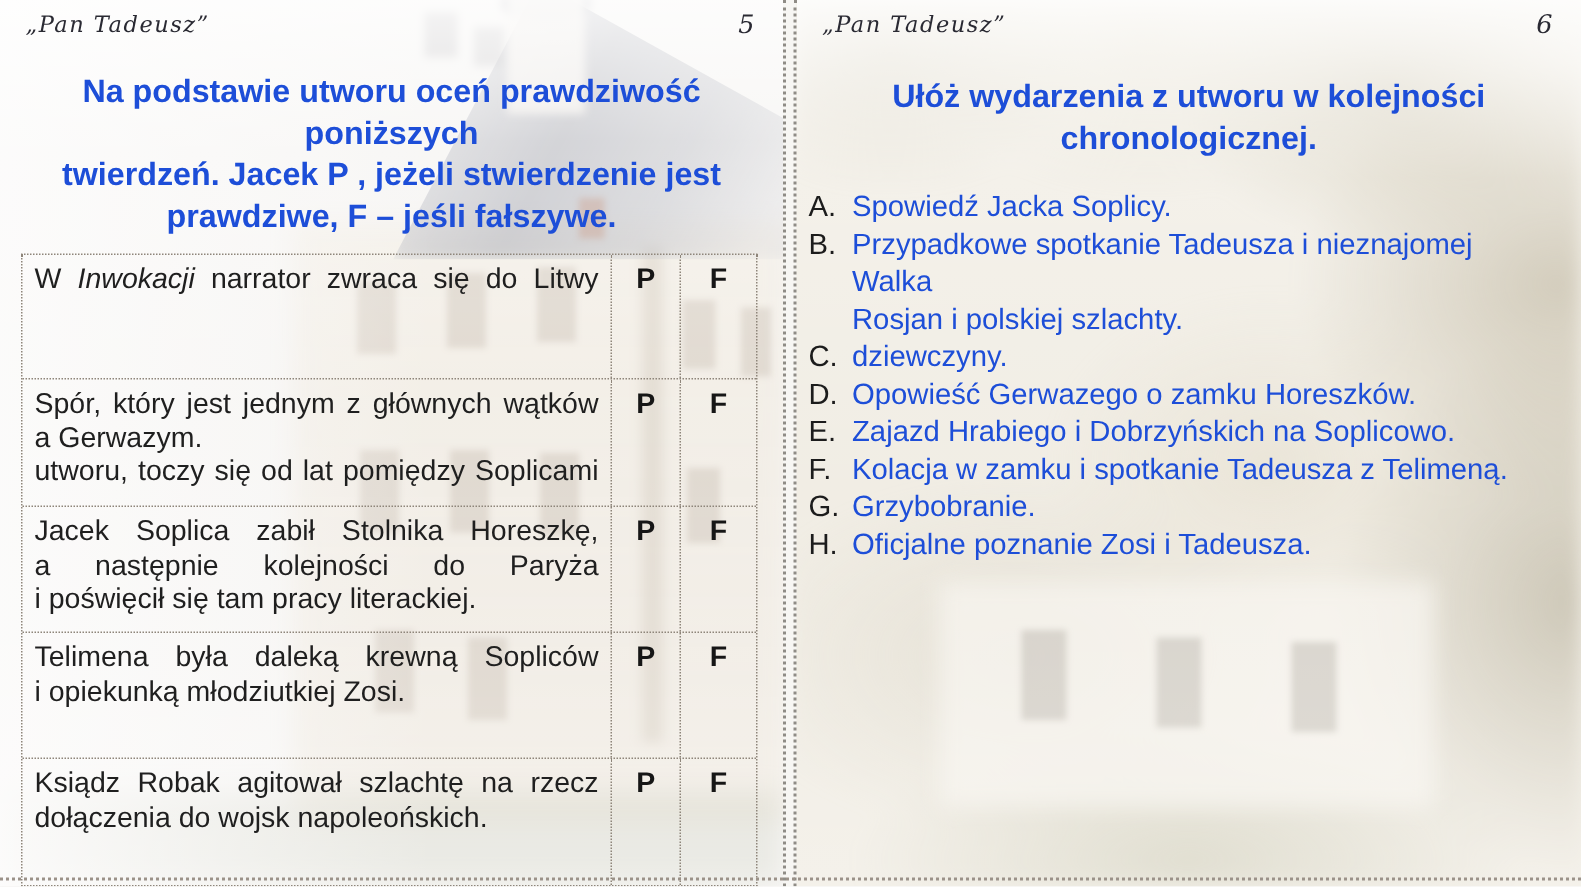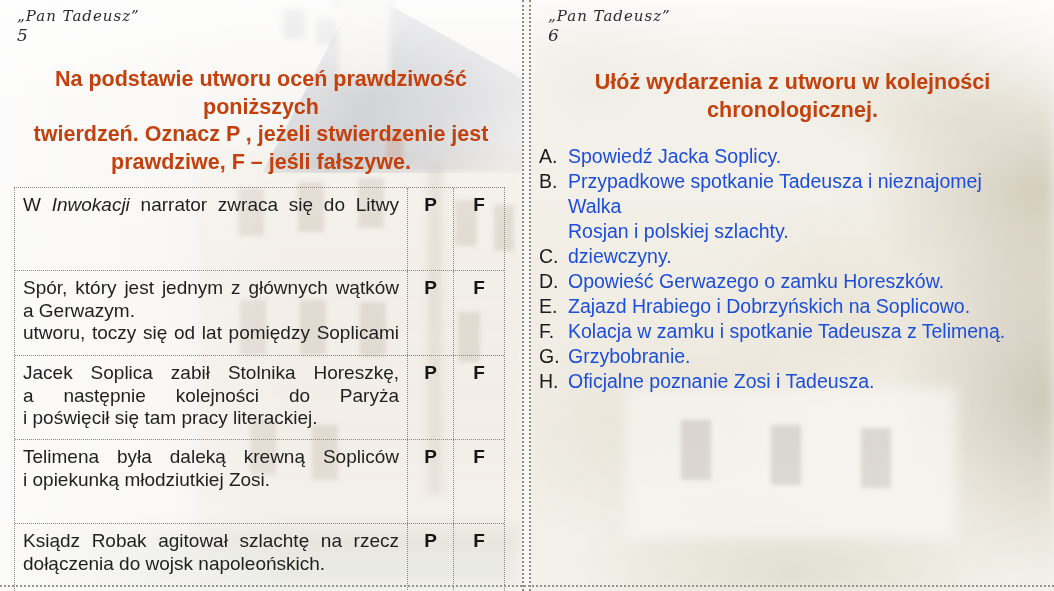--- a/index.html
+++ b/index.html
@@ -49,31 +49,30 @@
   .r-win{background:rgba(108,98,86,.3);filter:blur(2px);}
   .r-wash{inset:0;background:linear-gradient(180deg,rgba(255,255,255,.9) 0%,rgba(255,255,255,.42) 20%,rgba(255,255,255,.26) 55%,rgba(255,255,255,.42) 100%);}
 
   
   .page-header{
     position:relative;z-index:3;
     display:flex;justify-content:space-between;align-items:flex-start;
     padding:7px 16px 0 17px;
     font-family:"DejaVu Serif",serif;font-style:italic;
     color:#2a2a33;
-    flex-direction:column;
   }
   .script-title{font-size:15px;letter-spacing:1px;}
   .page-num{font-size:17px;padding-right:3px;}
 
   .task-title{
     position:relative;z-index:3;
     margin-top:21px;
     text-align:center;
     font-weight:700;font-size:21.5px;line-height:27.5px;
-    color:#c2410c;
+    color:#1d4ed8;
   }
   .page-right .task-title{margin-top:24px;}
 
   
   .tf-table{
     position:relative;z-index:3;
     margin:11px 0 0 14px;
     width:489px;
     border:1px dotted #8e857a;
   }
@@ -140,21 +139,21 @@
       <div class="blob l-wash"></div>
     </div>
 
     <header class="page-header">
       <span class="script-title">„Pan Tadeusz”</span>
       <span class="page-num">5</span>
     </header>
 
     <div class="task-title">
         <div>Na podstawie utworu oceń prawdziwość poniższych</div>
-        <div>twierdzeń. Oznacz P , jeżeli stwierdzenie jest</div>
+        <div>twierdzeń. Jacek P , jeżeli stwierdzenie jest</div>
         <div>prawdziwe, F – jeśli fałszywe.</div>
       </div>
 
     <div class="tf-table">
         <div class="tf-row" style="min-height: 82px;">
           <div class="tf-stmt">
             <div class="line j">W <i>Inwokacji</i> narrator zwraca się do Litwy</div>
           </div>
           <div class="tf-opt p">P</div>
           <div class="tf-opt f">F</div>

